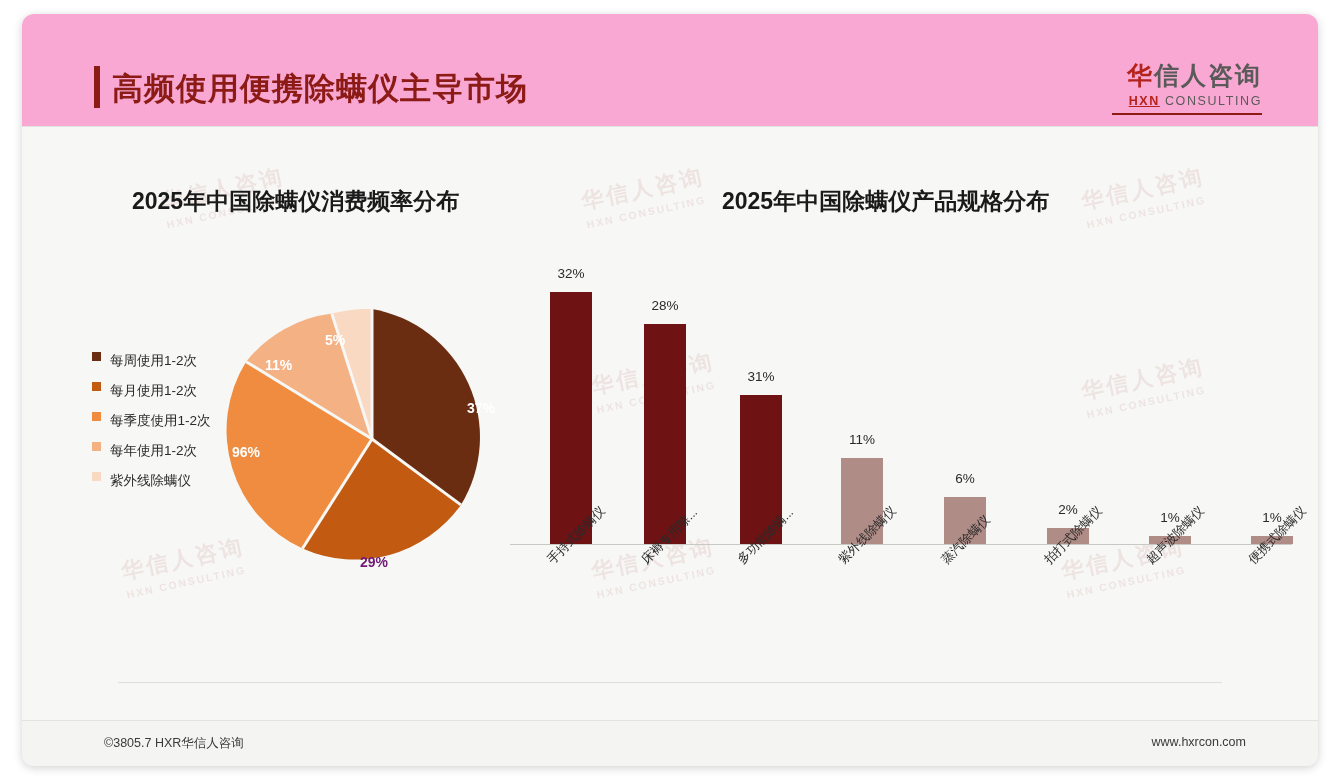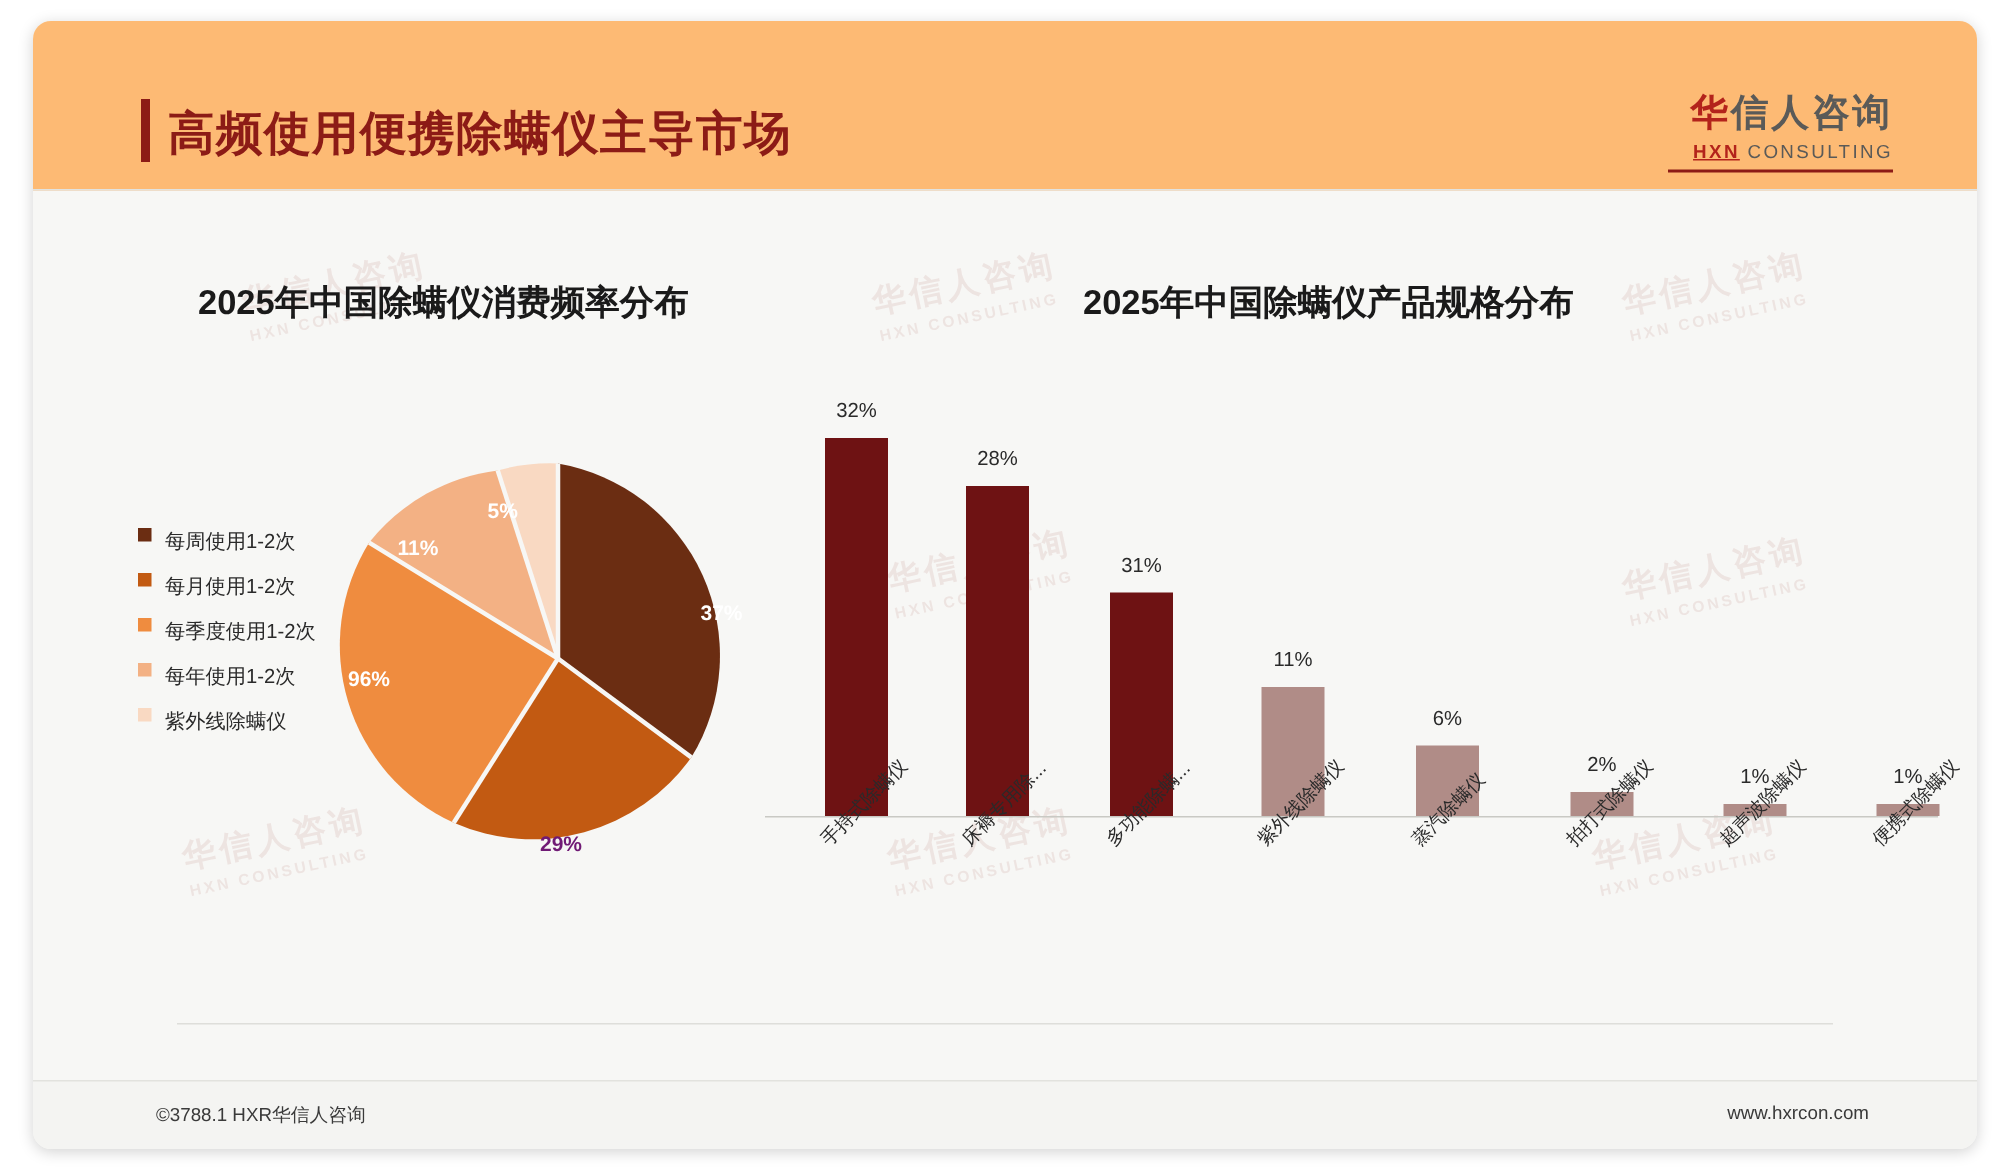--- a/index.html
+++ b/index.html
@@ -23,21 +23,21 @@
     border-radius: 12px;
     box-shadow: 0 2px 10px rgba(0,0,0,0.18);
     overflow: hidden;
   }
   
   .header {
     position: absolute;
     left: 0; top: 0;
     width: 1296px;
     height: 112px;
-    background: #fdba74;
+    background: #f9a8d4;
     border-bottom: 1px solid #e2e2de;
   }
   .title-bar {
     position: absolute;
     left: 72px;
     top: 52px;
     width: 6px;
     height: 42px;
     background: #8c1b16;
   }
@@ -328,17 +328,17 @@
     <div class="bar-cat" style="left:651px; top:312px;">超声波除螨仪</div>
 
     <div class="bar-col" style="left:759px; top:292px; height:8px; background:#b08c87;"></div>
     <div class="bar-val" style="left:740px; top:266px;">1%</div>
     <div class="bar-cat" style="left:753px; top:312px;">便携式除螨仪</div>
   </div>
 
   <div class="source-rule"></div>
 
   <div class="footer">
-    <div class="copyright">©3788.1 HXR华信人咨询</div>
+    <div class="copyright">©3805.7 HXR华信人咨询</div>
     <div class="site">www.hxrcon.com</div>
   </div>
 
 </div>
 
 </body></html>

